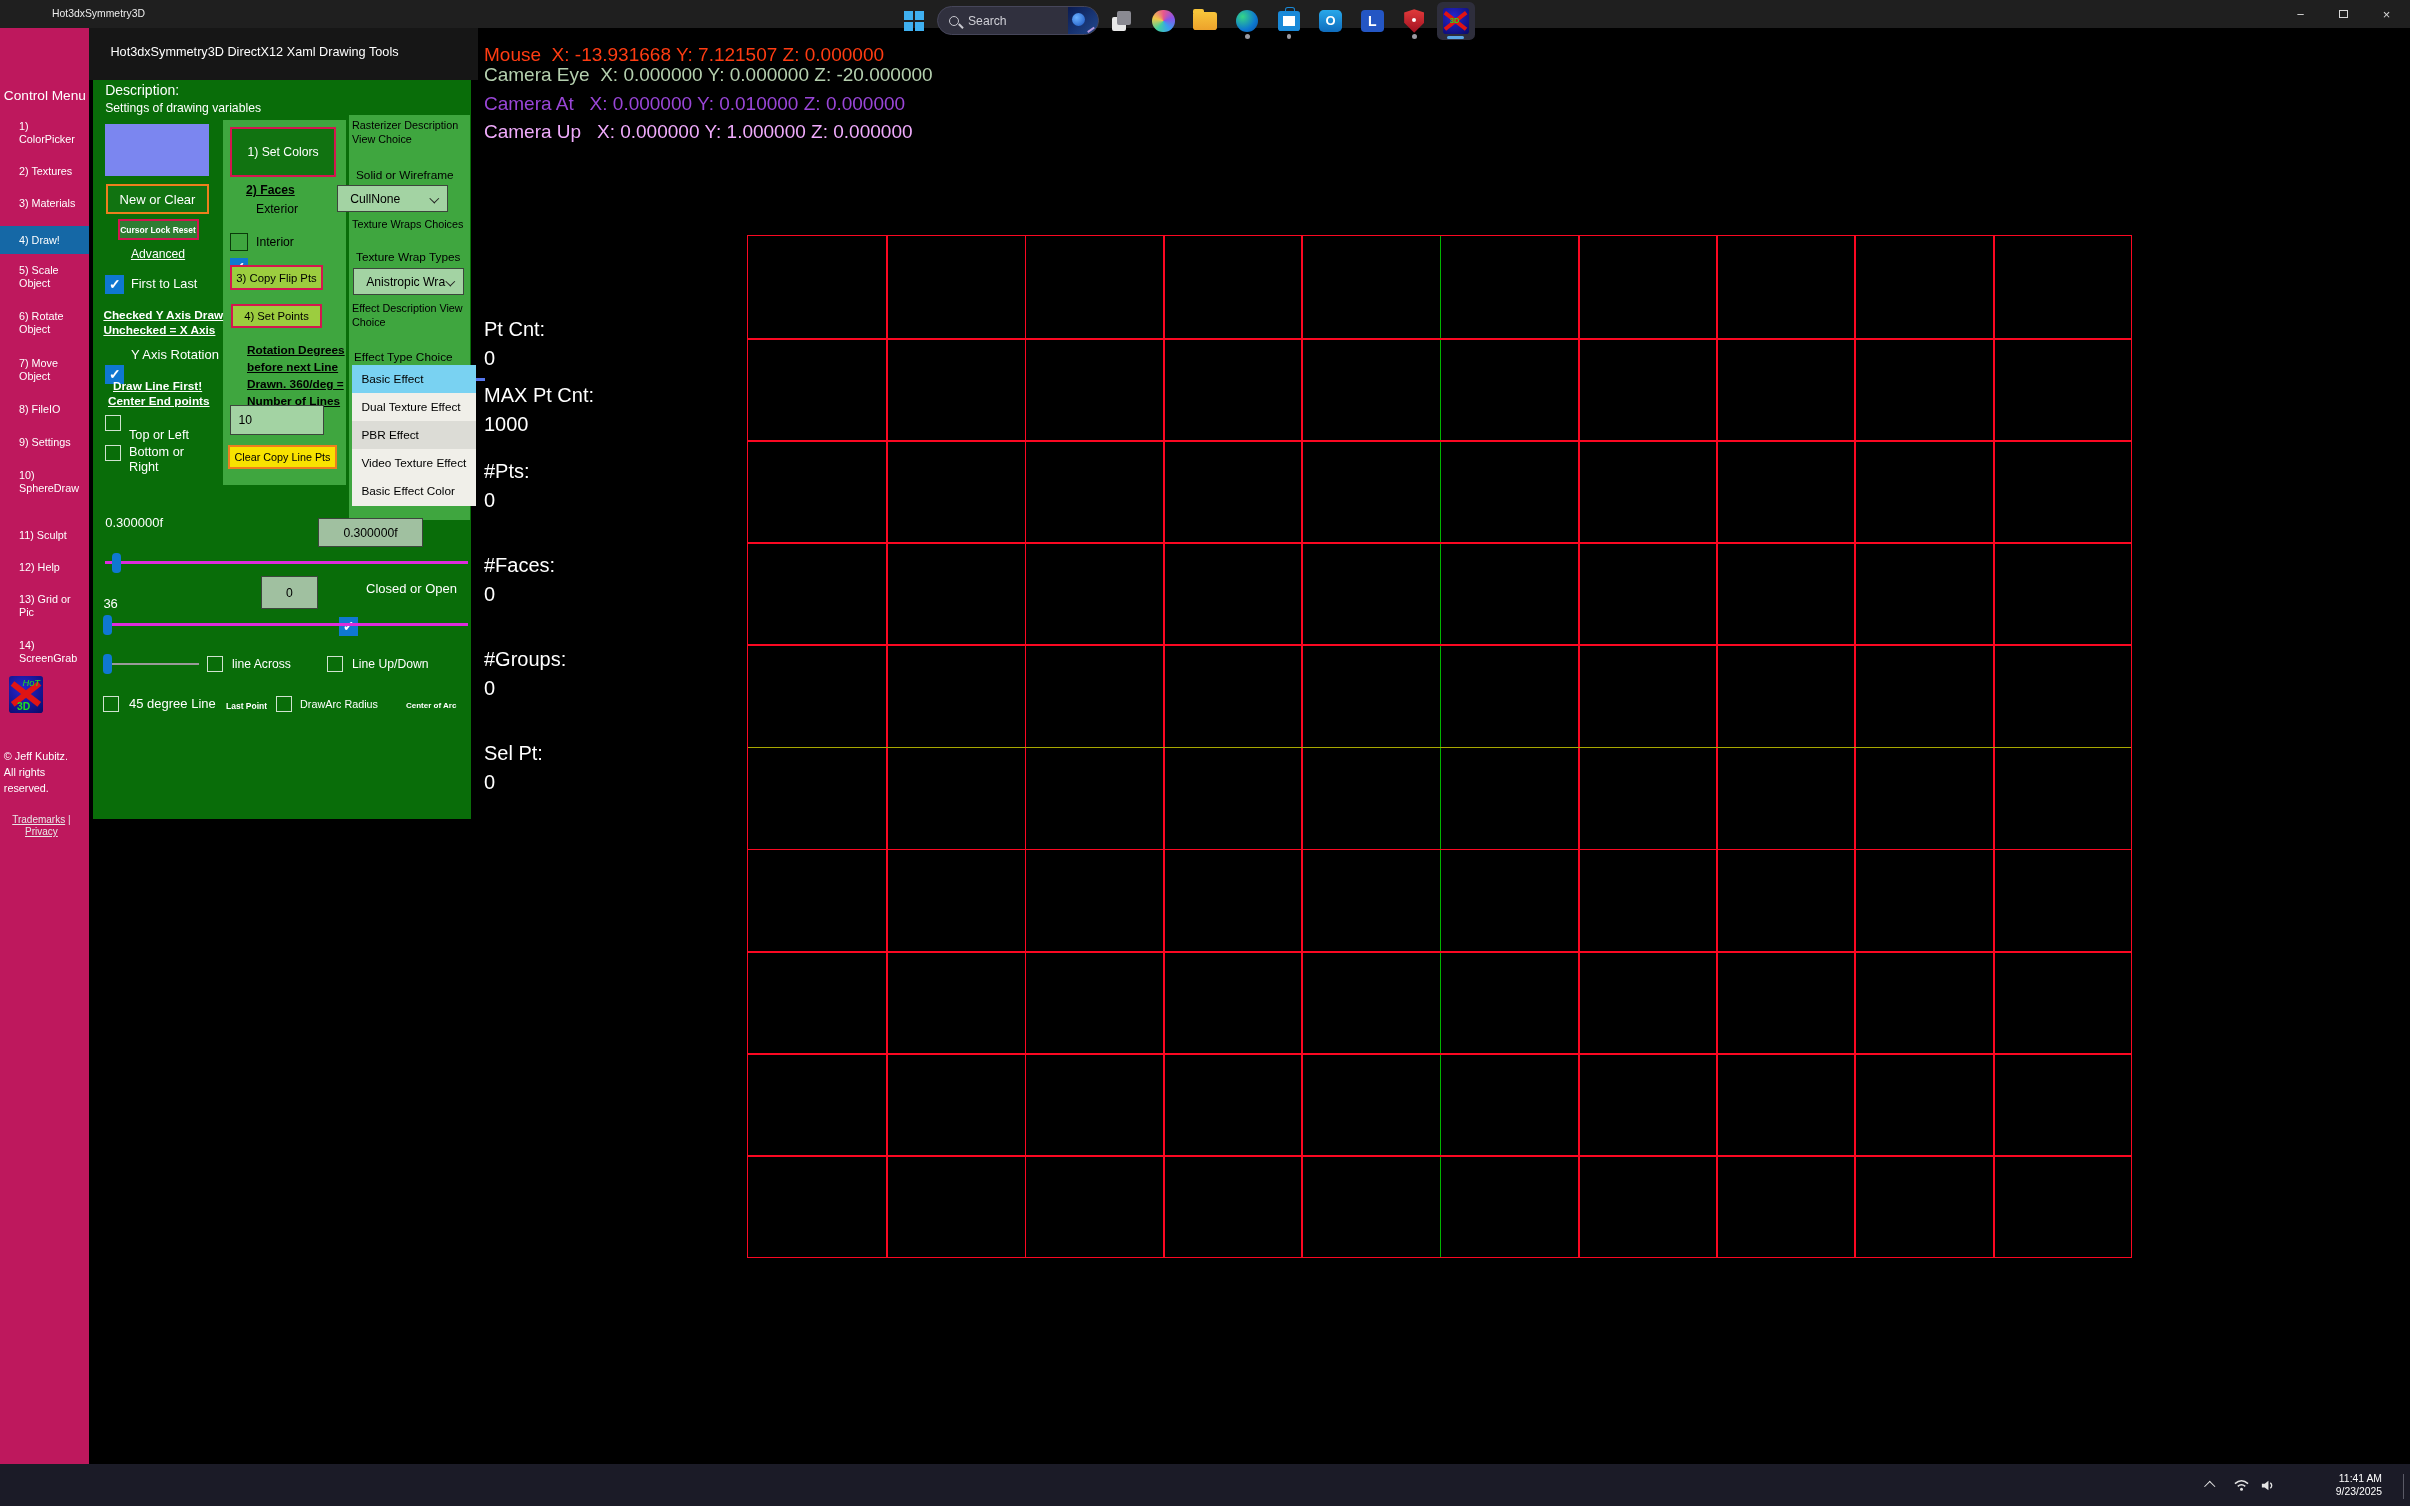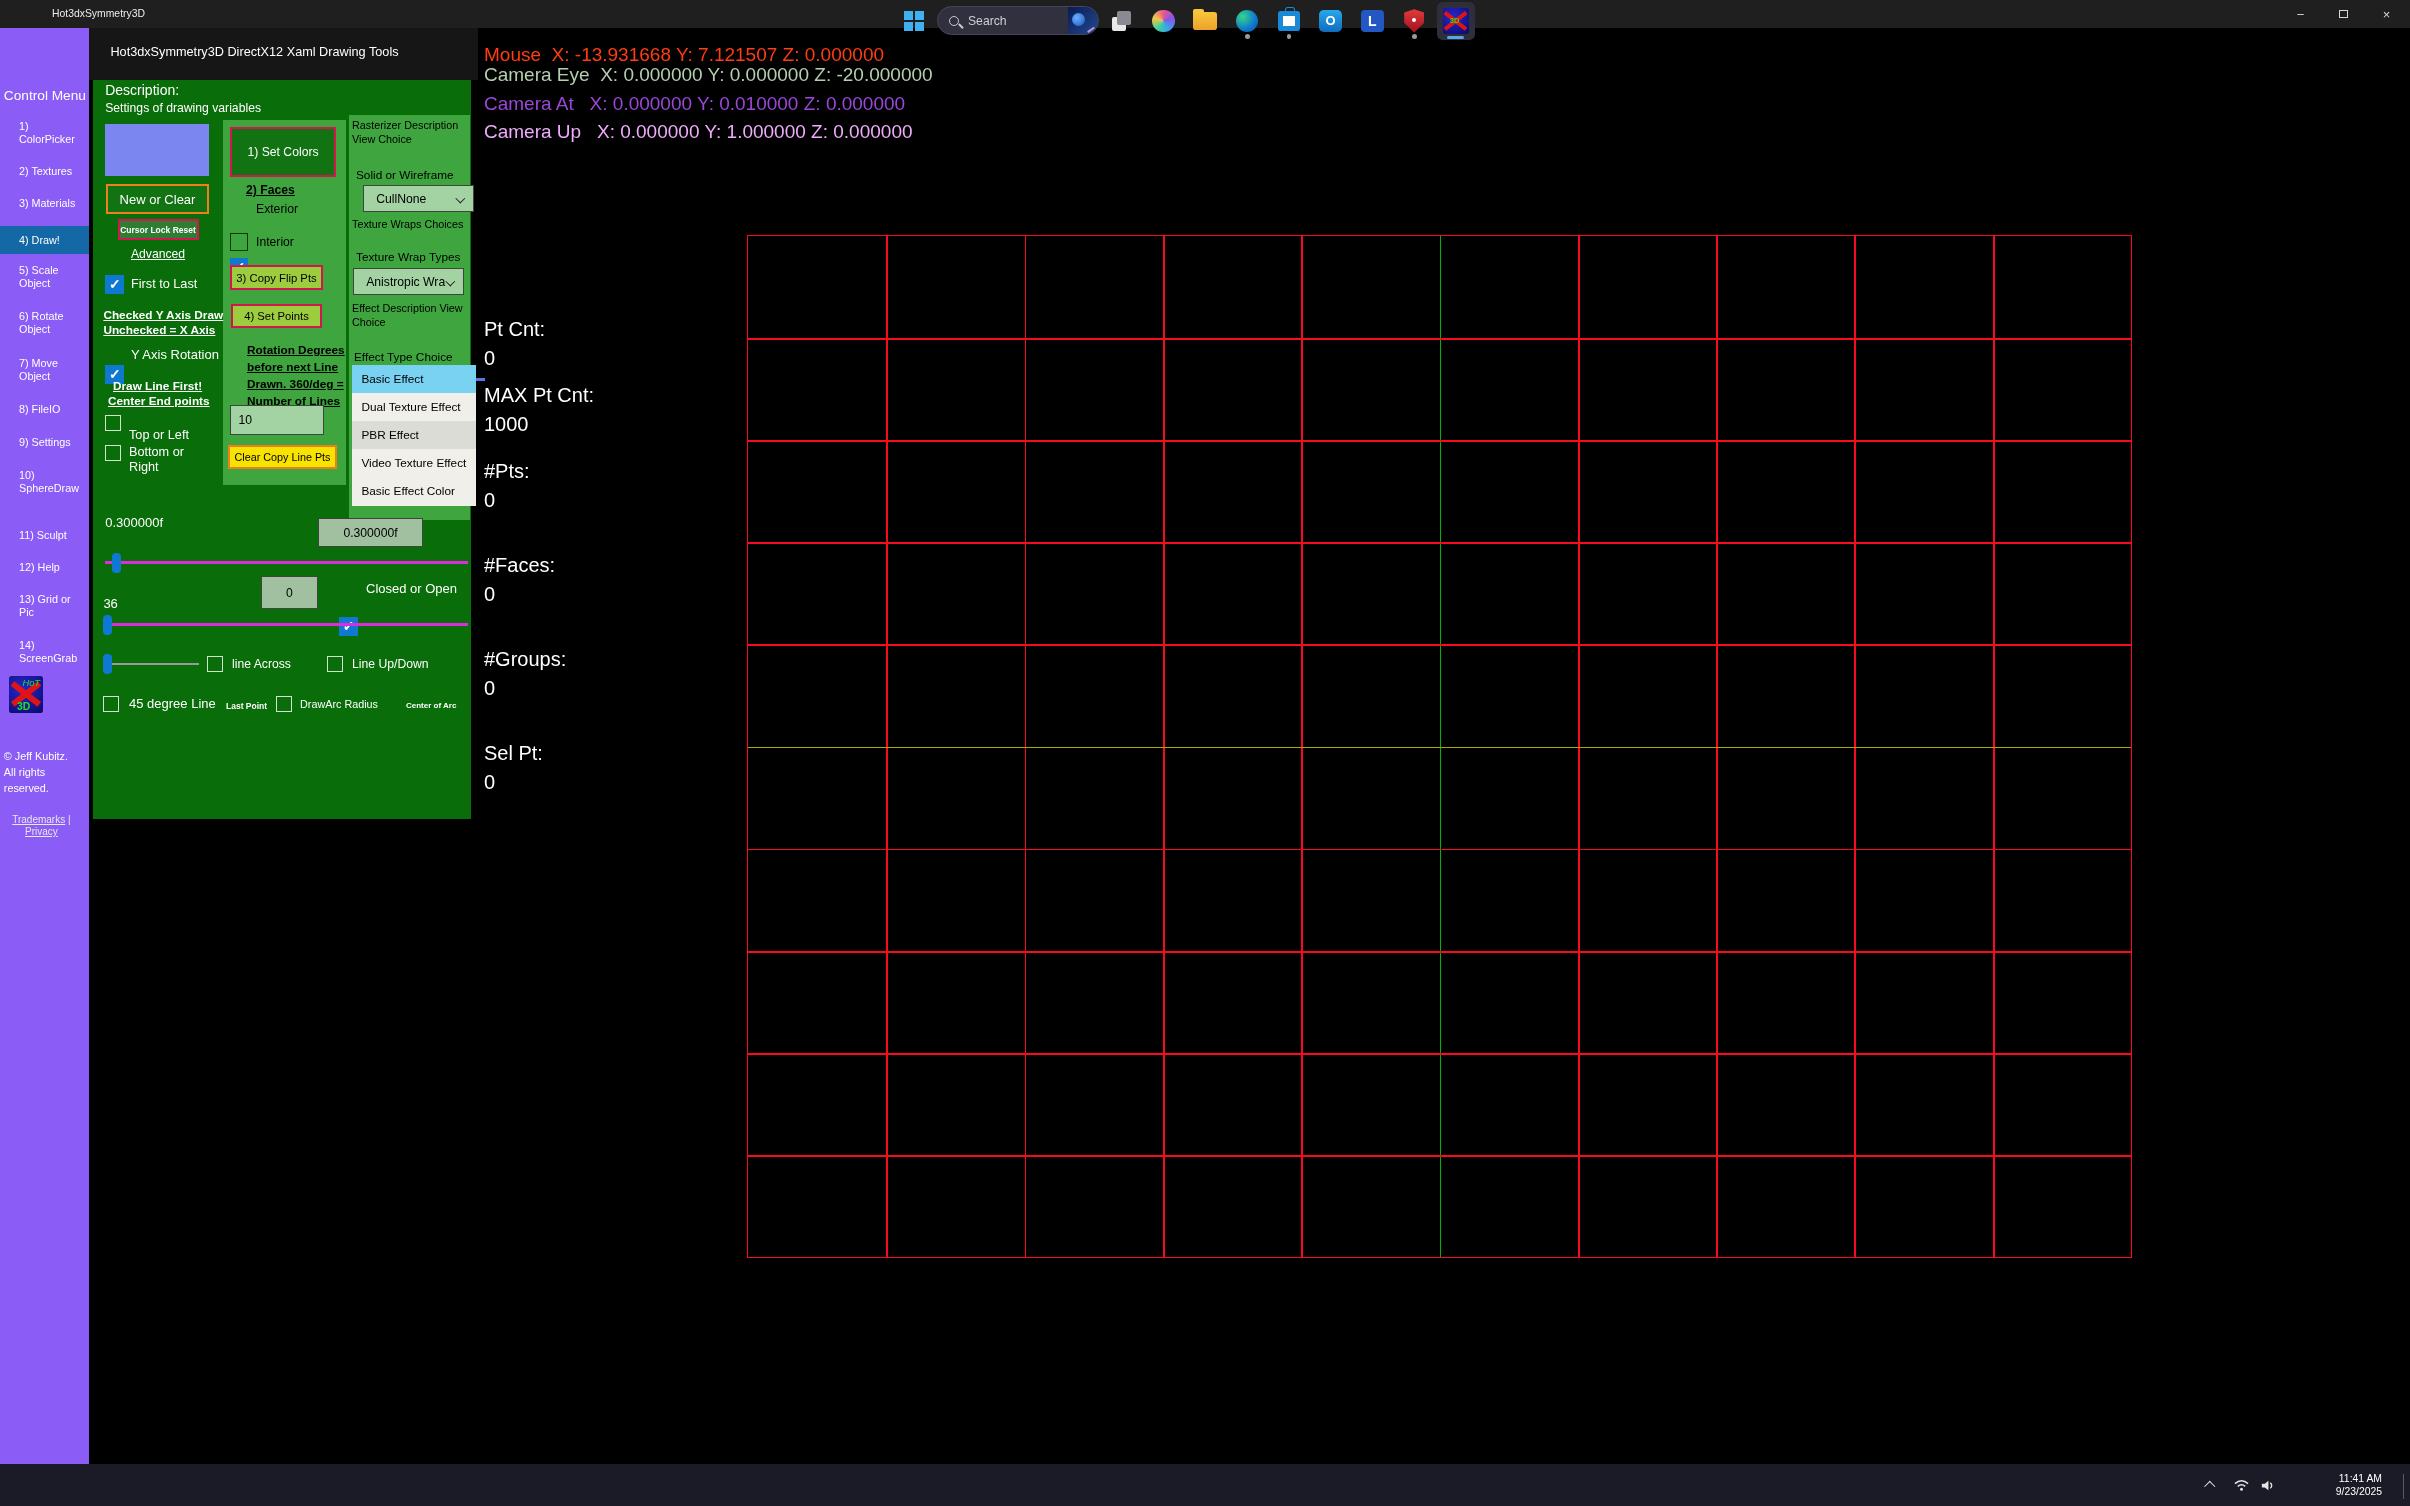--- a/index.html
+++ b/index.html
@@ -11,21 +11,21 @@
   .titlebar { left:0; top:0; width:2411px; height:28px; background:#1f1f1f; color:#ececec; }
   .titlebar .ttext { left:52px; top:0; line-height:28px; font-size:10.4px; }
   .wbtn { top:0; width:43px; height:28px; color:#d8d8d8; display:flex; align-items:center; justify-content:center; font-size:13px; }
   .wbtn .sq { width:8.5px; height:8.5px; border:0.9px solid #d8d8d8; display:block; }
 
   
   .headstrip { left:0; top:28px; width:478px; height:52px; background:#161616; }
   .apptitle { left:104px; top:45px; width:301px; text-align:center; color:#fff; font-size:12.7px; }
   .burger { left:15px; top:56px; width:22.6px; height:16px; }
   .burger i { position:absolute; left:0; width:22.6px; height:1.9px; background:#e8e8e8; }
-  .sidebar { left:0; top:28px; width:89px; height:1436px; background:#8b5cf6; color:#fff; }
+  .sidebar { left:0; top:28px; width:89px; height:1436px; background:#be185d; color:#fff; }
   .ctrlmenu { left:3.8px; top:60px; font-size:13.7px; }
   .side-item { left:19px; width:62px; font-size:10.8px; line-height:13px; color:#fff; overflow-wrap:anywhere; }
   .side-item.active { left:0; width:89px; padding:7.5px 0 7.5px 19px; background:#1568a6; }
   
   .applogo { width:34px; height:37px; background:radial-gradient(circle at 40% 35%, #2626d0, #0a0a66); border-radius:2.8px; overflow:hidden; }
   .applogo .x1,.applogo .x2 { position:absolute; left:0; top:15px; width:34px; height:5.6px; background:#e01414; }
   .applogo .x1 { transform:rotate(38deg); } .applogo .x2 { transform:rotate(-38deg); }
   .applogo .t1 { position:absolute; left:13px; top:0.9px; color:#22e022; font-size:9.4px; font-weight:normal; font-style:italic; }
   .applogo .t2 { position:absolute; left:7.5px; bottom:0.9px; color:#22e022; font-size:10.4px; font-weight:bold; }
   .copyright { left:3.8px; top:720px; width:77px; font-size:10.8px; line-height:16px; color:#fff; }
@@ -247,21 +247,21 @@
   <div class="abs rotdeg" style="top:262px;" data-name="rotation-degrees-line1">Rotation Degrees</div>
   <div class="abs rotdeg" style="top:279px;" data-name="rotation-degrees-line2">before next Line</div>
   <div class="abs rotdeg" style="top:296px;" data-name="rotation-degrees-line3">Drawn. 360/deg =</div>
   <div class="abs rotdeg" style="top:313px;" data-name="rotation-degrees-line4">Number of Lines</div>
   <div class="abs input10" data-name="rotation-degrees-input">10</div>
   <div class="abs btn btn-clear" data-name="clear-copy-line-pts-button">Clear Copy Line Pts</div>
 
   <div class="abs rlbl" style="left:259px; top:38px;" data-name="rasterizer-label-line1">Rasterizer Description</div>
   <div class="abs rlbl" style="left:259px; top:52px;" data-name="rasterizer-label-line2">View Choice</div>
   <div class="abs rlbl" style="left:263px; top:88px; font-size:11.8px;" data-name="solid-or-wireframe-label">Solid or Wireframe</div>
-  <div class="abs dd" style="left:270px; top:105px;" data-name="cull-mode-dropdown">
+  <div class="abs dd" style="left:244px; top:105px;" data-name="cull-mode-dropdown">
     <span data-name="cull-mode-value">CullNone</span>
     <span class="chev" data-name="chevron-down-icon"></span>
   </div>
   <div class="abs rlbl" style="left:259px; top:137px;" data-name="texture-wraps-choices-label">Texture Wraps Choices</div>
   <div class="abs rlbl" style="left:263px; top:170px; font-size:11.8px;" data-name="texture-wrap-types-label">Texture Wrap Types</div>
   <div class="abs dd" style="left:260px; top:188px;" data-name="texture-wrap-dropdown">
     <span style="overflow:hidden; white-space:nowrap; width:83px;" data-name="texture-wrap-value">Anistropic Wra</span>
     <span class="chev" data-name="chevron-down-icon"></span>
   </div>
   <div class="abs rlbl" style="left:259px; top:221px;" data-name="effect-desc-label-line1">Effect Description View</div>

